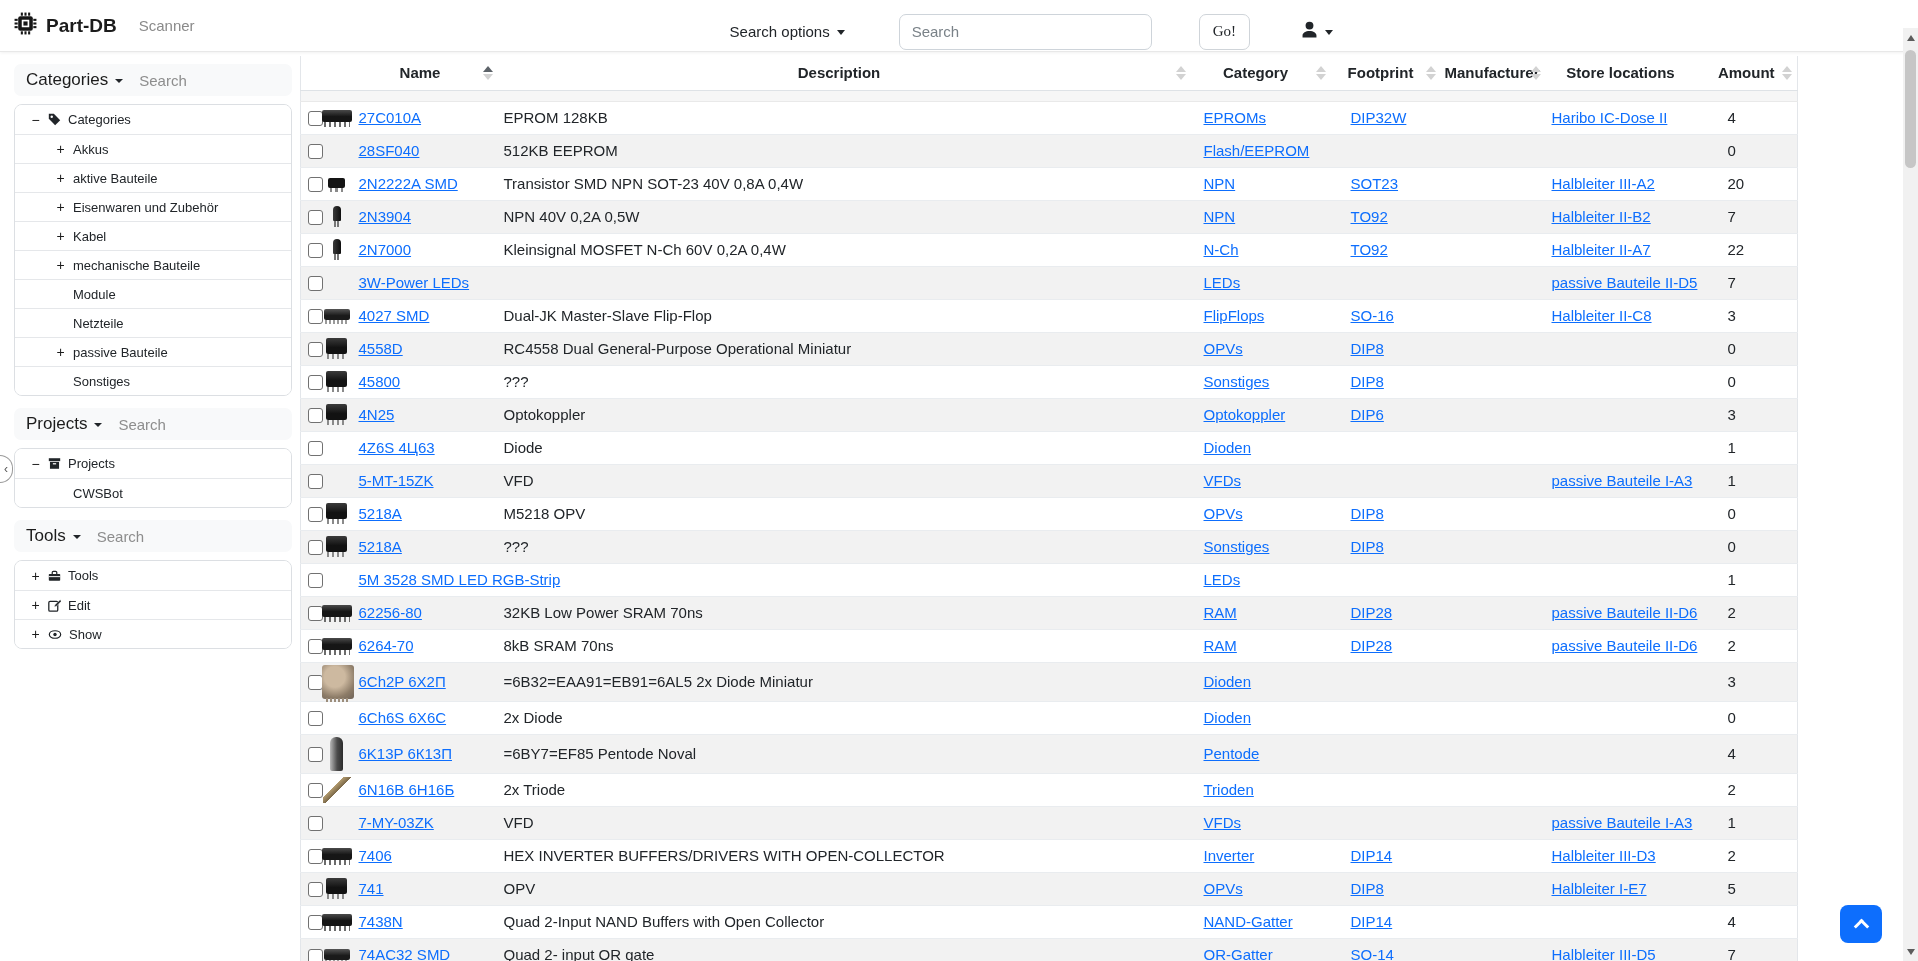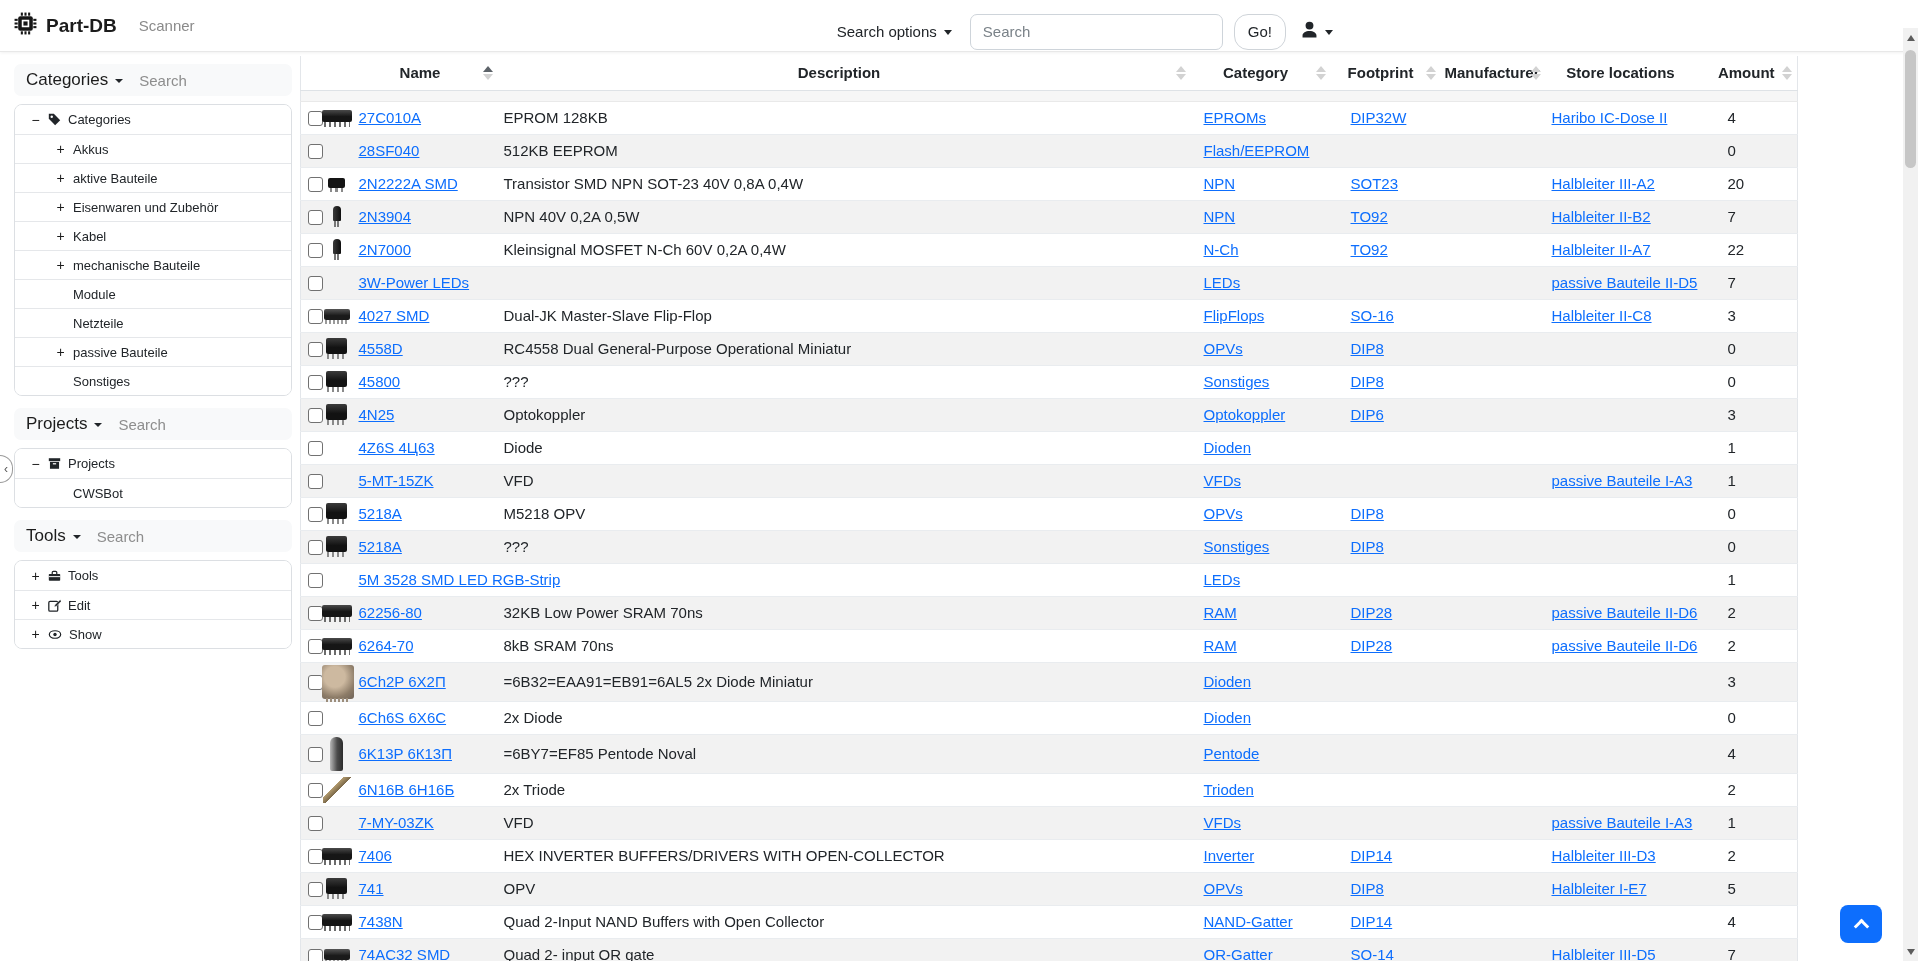--- a/index.html
+++ b/index.html
@@ -7,29 +7,29 @@
     font-family:"Liberation Sans", sans-serif; color:#212529; }
   body { position:relative; }
 
   
   .navbar { position:absolute; left:0; top:0; width:1918px; height:52px; background:#fff;
     border-bottom:1px solid #e8e8e8; box-shadow:0 1px 3px rgba(0,0,0,.06);
     display:flex; align-items:center; z-index:20; }
   .brand { display:flex; align-items:center; gap:8px; margin-left:13px; cursor:pointer; }
   .brand-text { font-size:19px; font-weight:600; color:#1c1c1c;text-align:right; }
   .nav-link { margin-left:22px; font-size:15px; color:#8a8a8a; text-decoration:none; }
-  .nav-right { position:absolute; right:585px; top:0; height:63px; display:flex; align-items:center; }
+  .nav-right { position:absolute; right:585px; top:0; height:63px; display:flex; align-items:center;gap:36px; }
   .search-options { font-size:15px; color:#212529; cursor:pointer; display:flex; align-items:center; margin-right:18px; }
   .caret { display:inline-block; width:0; height:0; border-left:4.5px solid transparent;
     border-right:4.5px solid transparent; border-top:5px solid #212529; margin-left:7px; margin-top:2px; }
   .search-input { width:253px; height:36px; border:1px solid #ced4da; border-radius:7px;
     font-size:15px; padding:0 12px; color:#212529; outline:none; font-family:inherit; }
   .search-input::placeholder { color:#7a8288; }
   .go-btn { height:36px; margin-left:11px; padding:0 13px; font-size:15px; color:#212529;
-    background:#fff; border:1px solid #cfd4d9; border-radius:14px; cursor:pointer; font-family:Liberation Sans, sans-serif; }
+    background:#fff; border:1px solid #cfd4d9; border-radius:7px; cursor:pointer; font-family:Liberation Serif, serif; }
   .user-menu { display:flex; align-items:center; margin-left:13px; cursor:pointer; }
   .user-menu .caret { margin-left:5px; }
 
   
   .sidebar { position:absolute; left:14px; top:64px; width:278px; }
   .phead { height:32px; background:#f8f9fa; border-radius:7px; display:flex; align-items:center;
     padding:0 12px; margin-bottom:8px; }
   .ptitle { background:none; border:none; font-size:17px; color:#1c1c1c; display:flex;
     align-items:center; cursor:pointer; font-family:inherit; padding:0; }
   .ptitle .caret { border-top-width:4.5px; border-left-width:4px; border-right-width:4px; }

